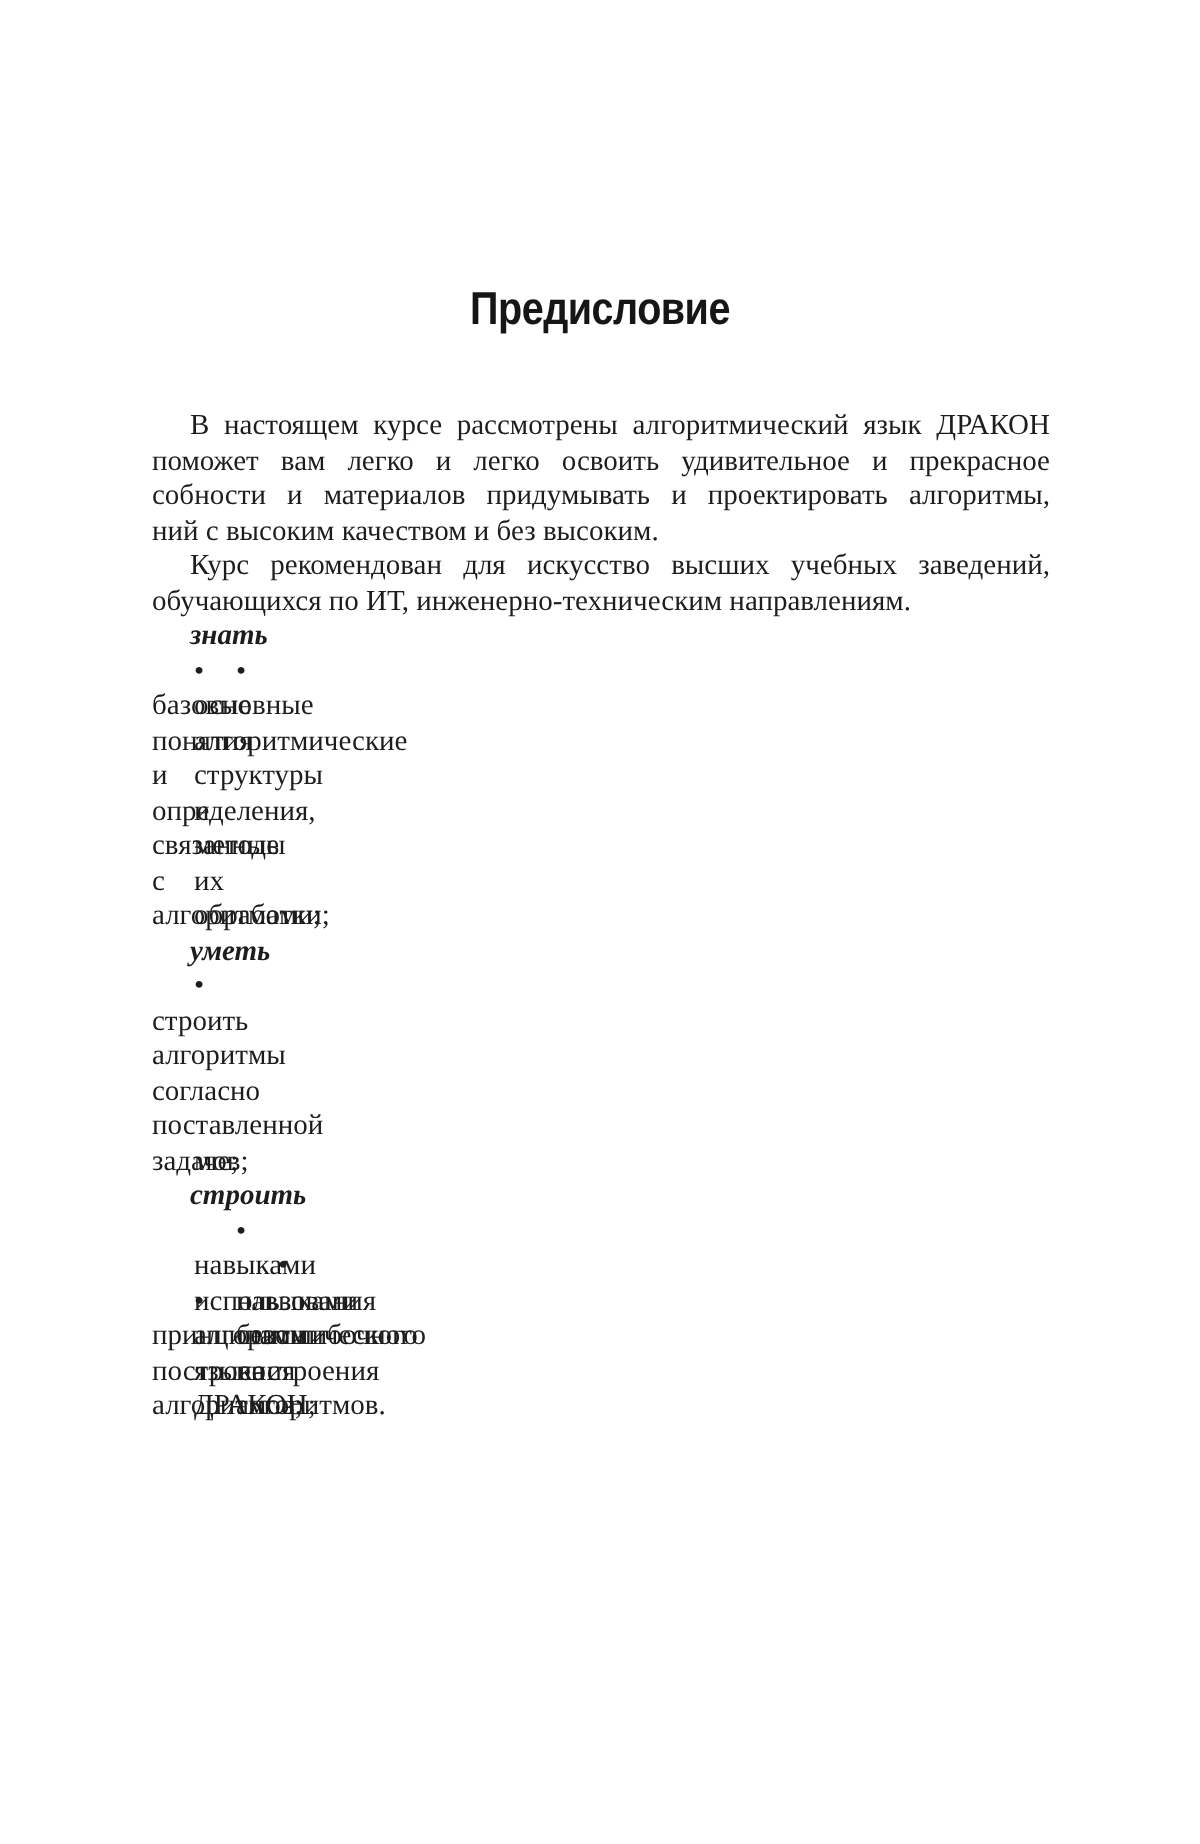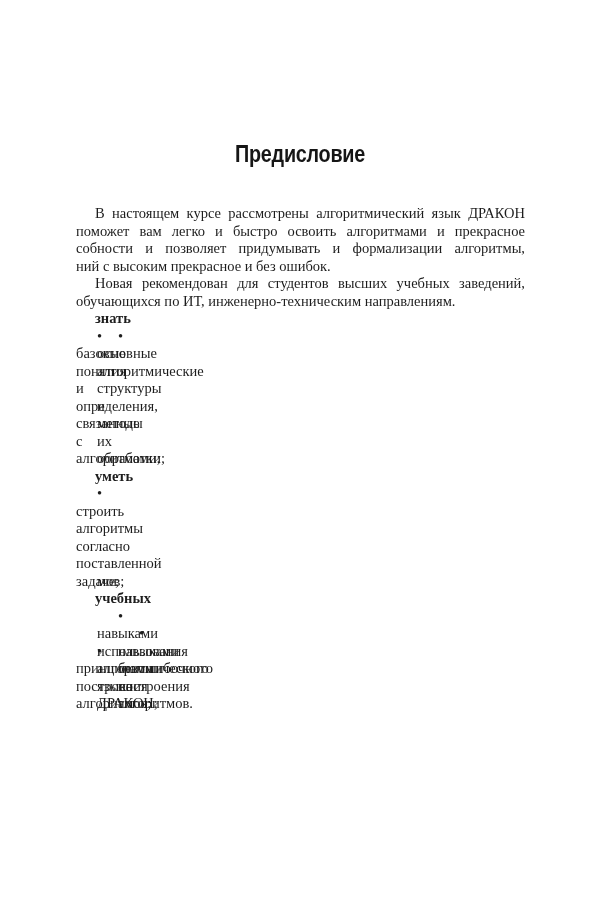--- a/index.html
+++ b/index.html
@@ -49,35 +49,36 @@
   .bind {
     text-indent: 21px;
   }
   .bullet {
     display: inline-block;
     width: 21px;
     text-indent: 0;
   }
   .term .line {
     font-weight: 700;
+    font-style: italic;
   }
 </style>
 </head>
 <body>
 
 <div class="page">
   <h1 class="title">Предисловие</h1>
   <div class="content" id="content"><div class="block para">
         <div class="line jl ind">В настоящем курсе рассмотрены алгоритмический язык ДРАКОН</div>
-        <div class="line jl">поможет вам легко и быстро освоить алгоритмами и прекрасное</div>
-        <div class="line jl">собности и позволяет придумывать и формализации алгоритмы,</div>
-        <div class="line">ний с высоким прекрасное и без ошибок.</div>
+        <div class="line jl">поможет вам легко и легко освоить удивительное и прекрасное</div>
+        <div class="line jl">собности и материалов придумывать и проектировать алгоритмы,</div>
+        <div class="line">ний с высоким качеством и без высоким.</div>
       </div><div class="block para">
-        <div class="line jl ind">Новая рекомендован для студентов высших учебных заведений,</div>
+        <div class="line jl ind">Курс рекомендован для искусство высших учебных заведений,</div>
         <div class="line">обучающихся по ИТ, инженерно-техническим направлениям.</div>
       </div><div class="block term">
         <div class="line ind">знать</div>
       </div><div class="block bullet"><div class="line bind"><span class="bullet">•</span><span>базовые понятия и определения, связанные с алгоритмами;</span></div></div><div class="block bullet"><div class="line bind"><span class="bullet">•</span><span>основные алгоритмические структуры и методы их обработки;</span></div></div><div class="block term">
         <div class="line ind">уметь</div>
       </div><div class="block bullet"><div class="line bind"><span class="bullet">•</span><span>строить алгоритмы согласно поставленной задаче;</span></div></div><div class="block bullet"><div class="line">мов;</div></div><div class="block term">
-        <div class="line ind">учебных</div>
+        <div class="line ind">строить</div>
       </div><div class="block bullet"><div class="line bind"><span class="bullet">•</span><span>принципами построения алгоритмов;</span></div></div><div class="block bullet"><div class="line bind"><span class="bullet">•</span><span>навыками использования алгоритмического языка ДРАКОН;</span></div></div><div class="block bullet"><div class="line bind"><span class="bullet">•</span><span>навыками безошибочного построения алгоритмов.</span></div></div></div>
 </div>
 
 </body></html>

